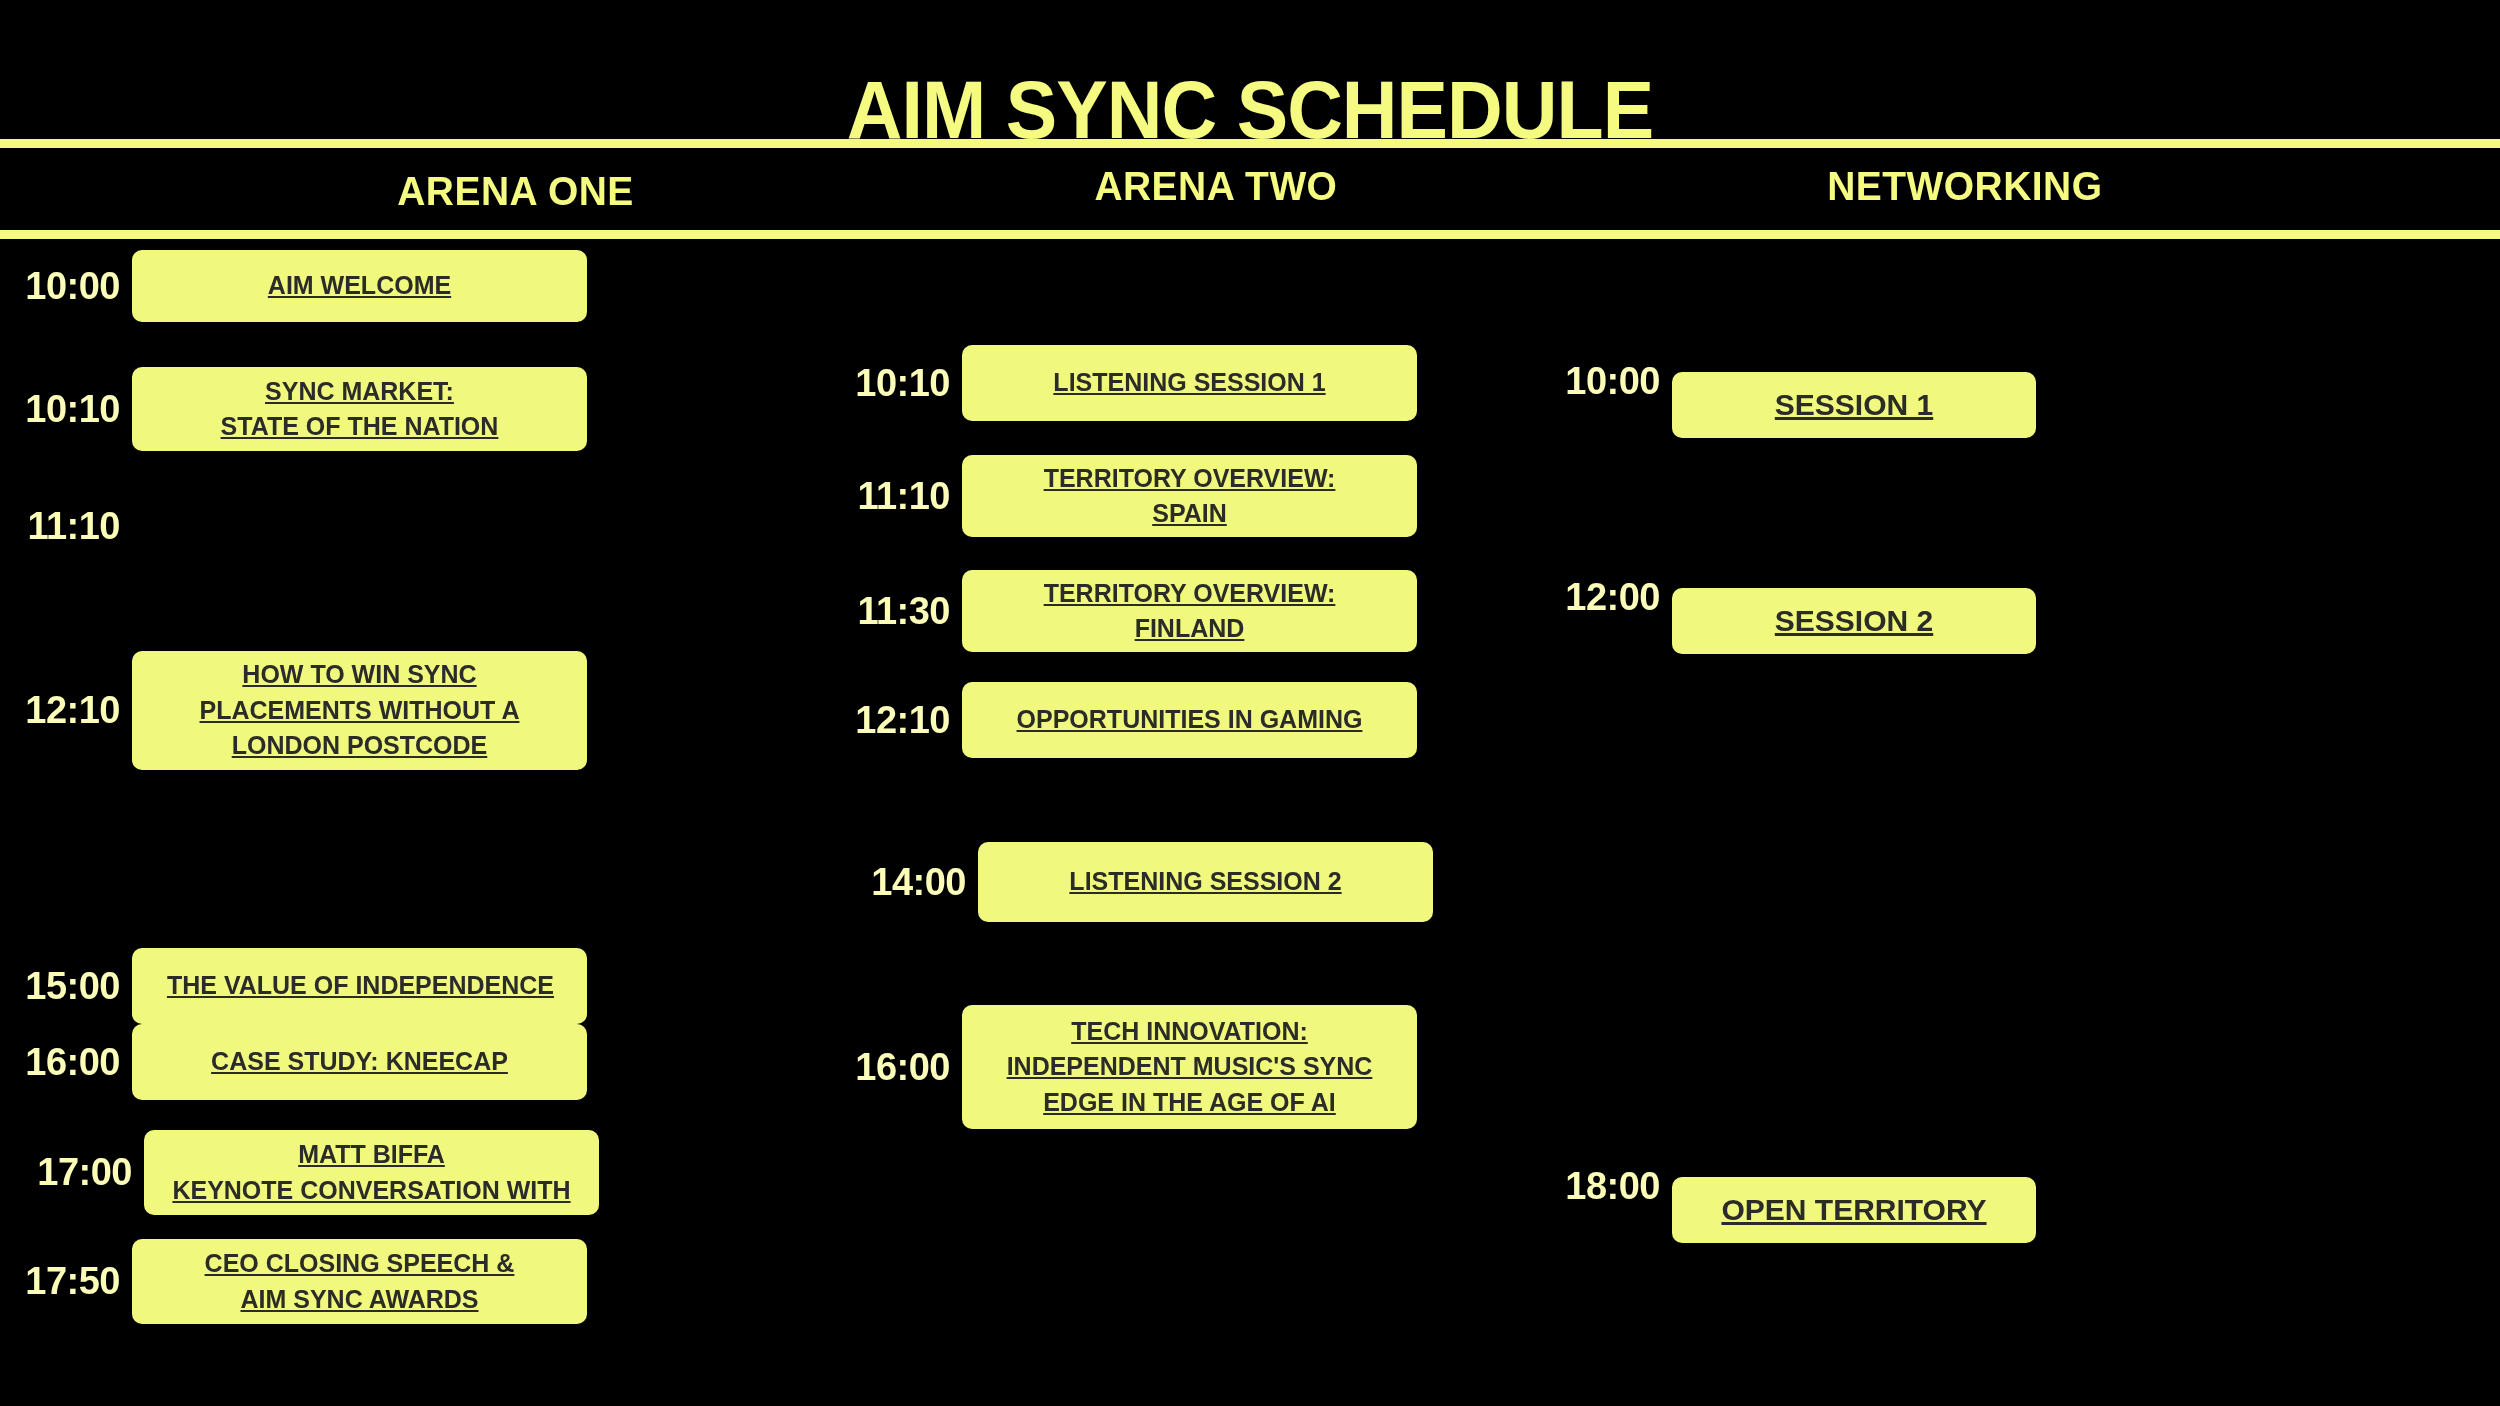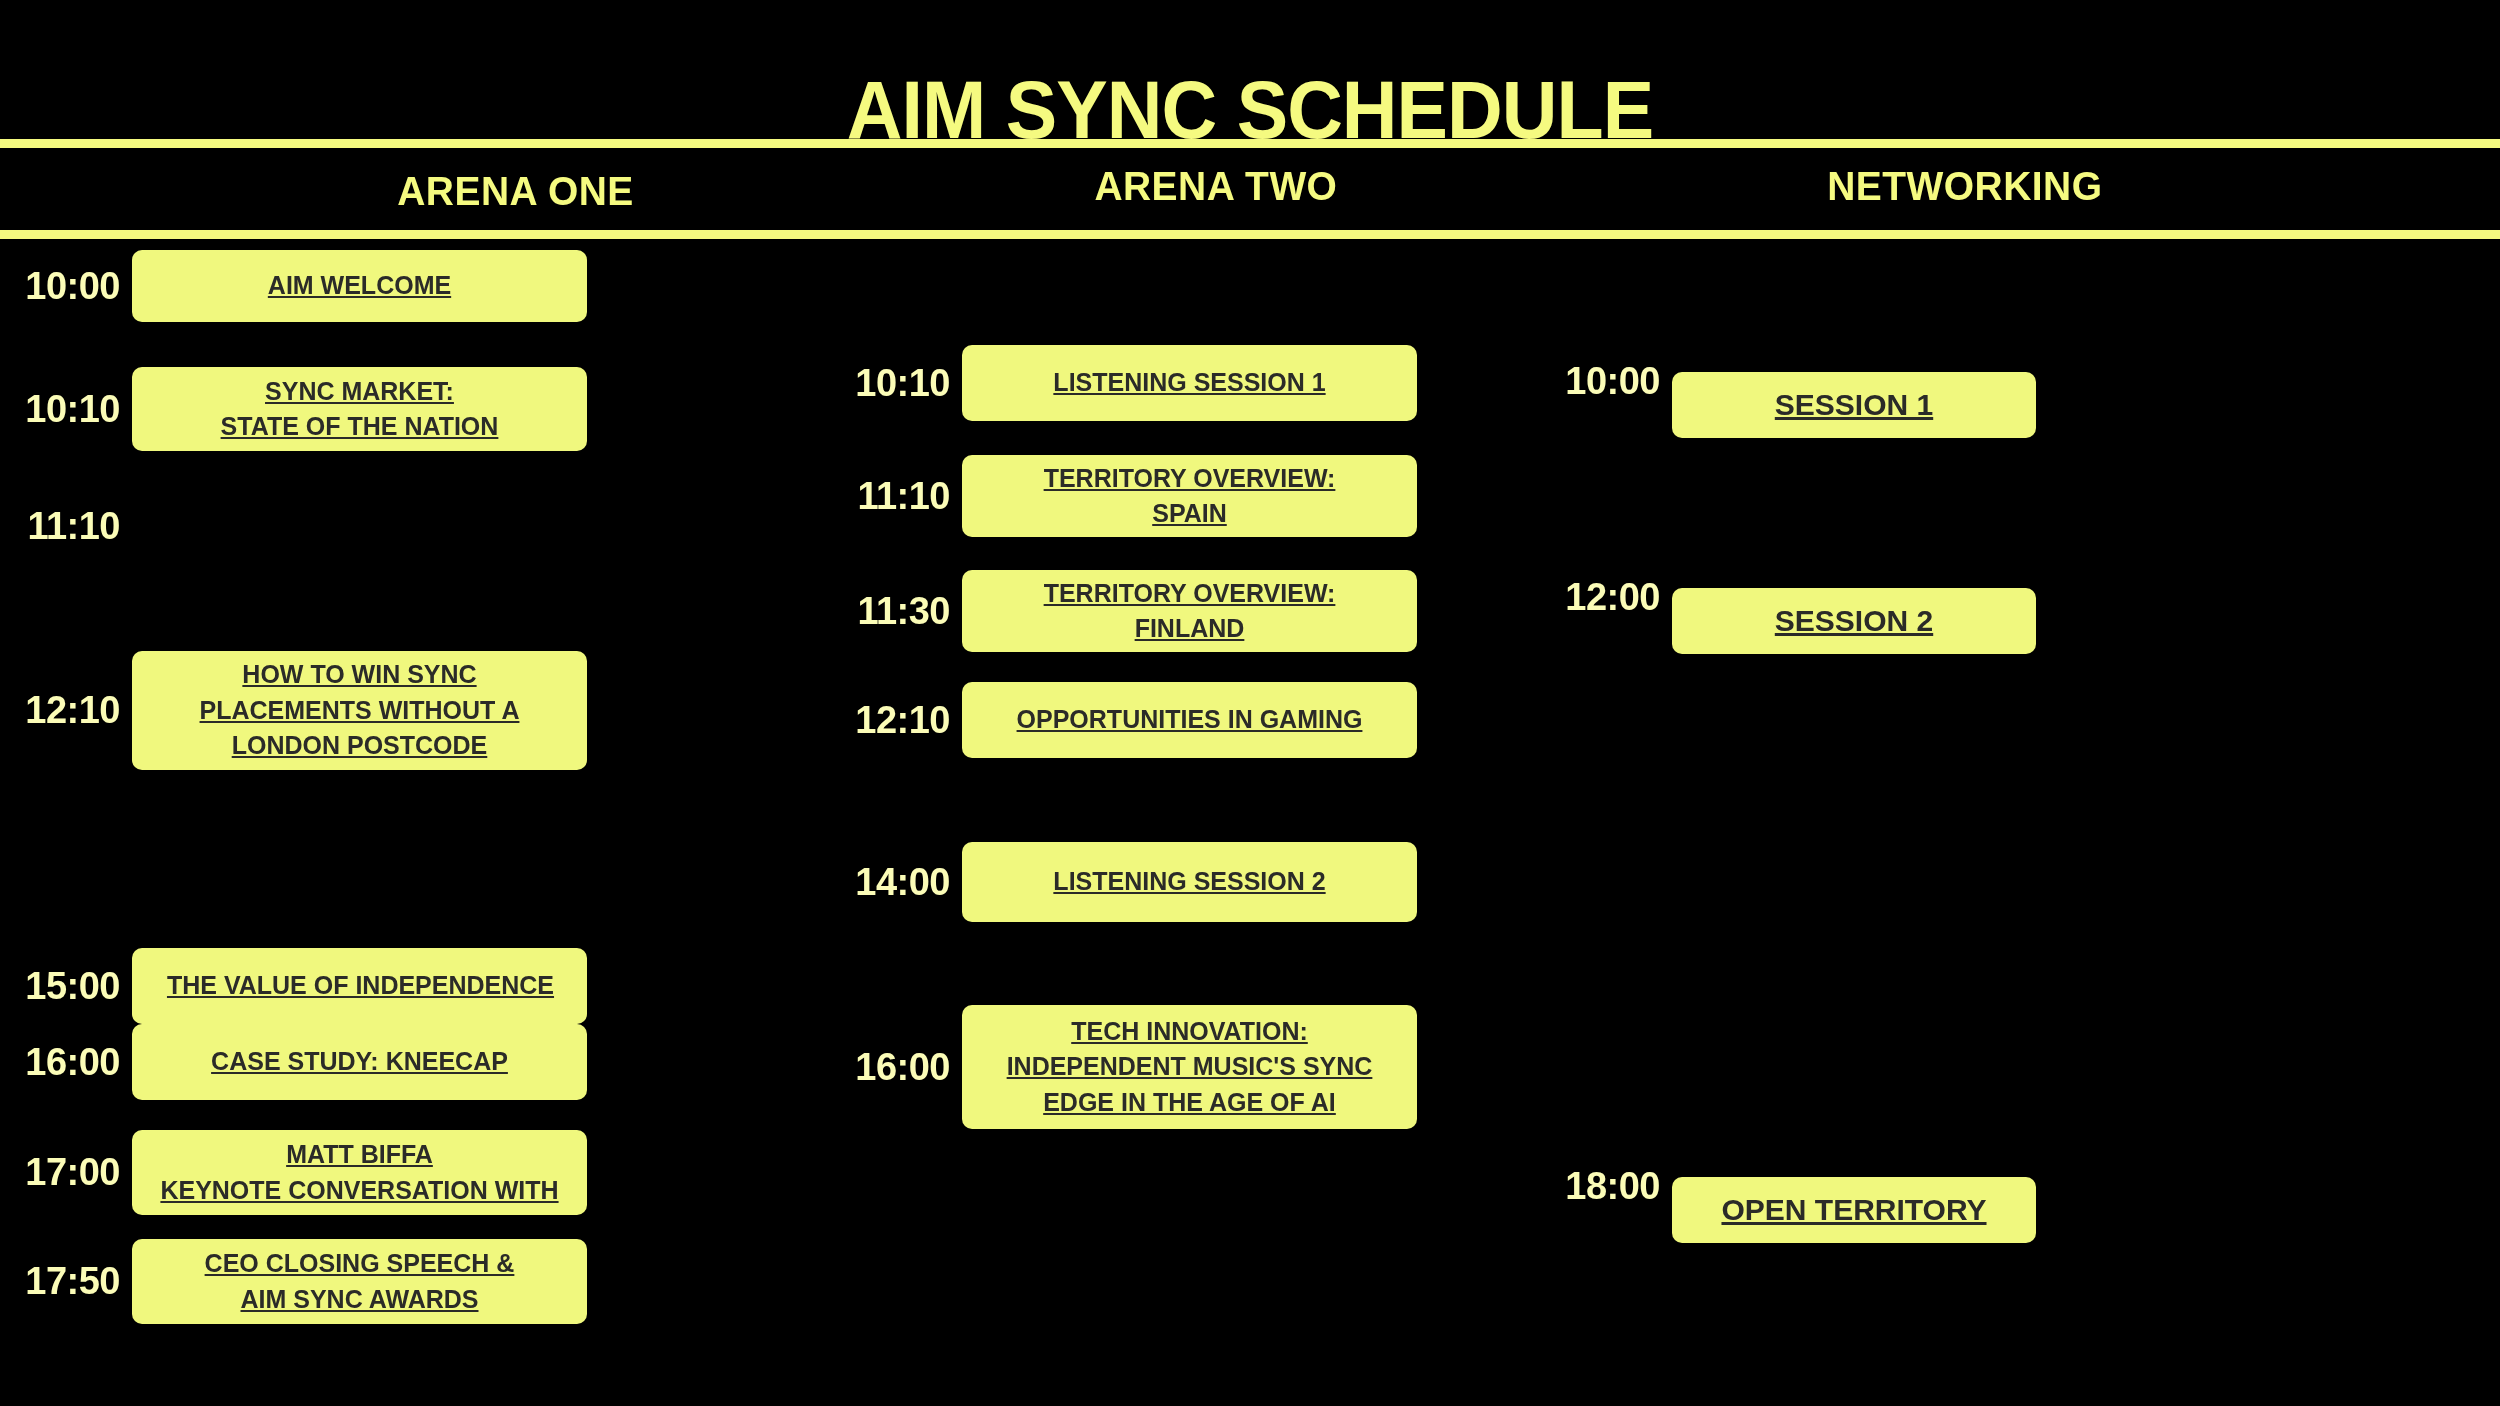--- a/index.html
+++ b/index.html
@@ -164,21 +164,21 @@
       </div>
     </div>
     <div class="slot" style="top: 1024px; left: 0px; height: 76px;">
       <div class="slot-time">16:00</div>
       <div class="session-box" style="height: 76px;">
         <div>
           <span class="session-line">CASE STUDY: KNEECAP</span>
         </div>
       </div>
     </div>
-    <div class="slot" style="top: 1130px; left: 0px; height: 85px;">
+    <div class="slot" style="top: 1130px; left: 12px; height: 85px;">
       <div class="slot-time">17:00</div>
       <div class="session-box" style="height: 85px;">
         <div>
           <span class="session-line">MATT BIFFA</span>
           <span class="session-line">KEYNOTE CONVERSATION WITH</span>
         </div>
       </div>
     </div>
     <div class="slot" style="top: 1239px; left: 0px; height: 85px;">
       <div class="slot-time">17:50</div>
@@ -218,21 +218,21 @@
       </div>
     </div>
     <div class="slot" style="top: 682px; left: 0px; height: 76px;">
       <div class="slot-time">12:10</div>
       <div class="session-box" style="height: 76px;">
         <div>
           <span class="session-line">OPPORTUNITIES IN GAMING</span>
         </div>
       </div>
     </div>
-    <div class="slot" style="top: 842px; left: 0px; height: 80px;">
+    <div class="slot" style="top: 842px; left: 16px; height: 80px;">
       <div class="slot-time">14:00</div>
       <div class="session-box" style="height: 80px;">
         <div>
           <span class="session-line">LISTENING SESSION 2</span>
         </div>
       </div>
     </div>
     <div class="slot" style="top: 1005px; left: 0px; height: 124px;">
       <div class="slot-time">16:00</div>
       <div class="session-box" style="height: 124px;">

